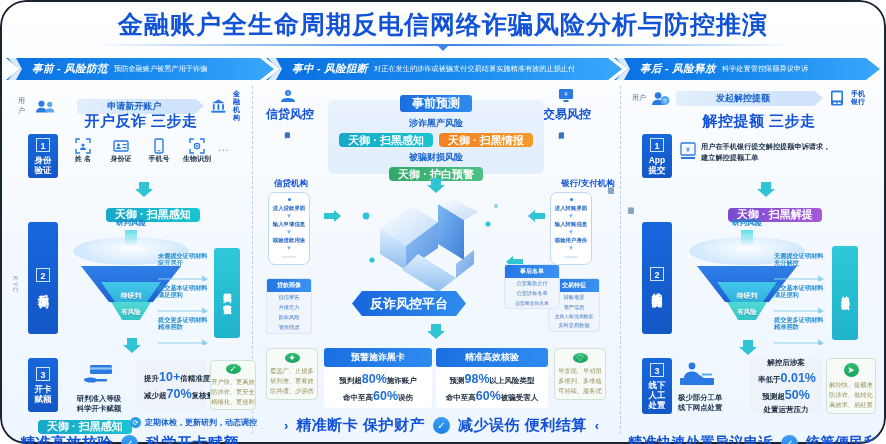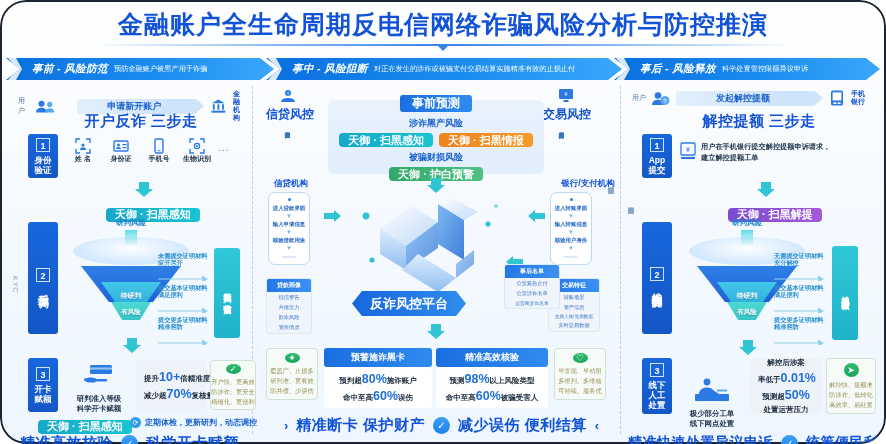--- a/index.html
+++ b/index.html
@@ -782,21 +782,21 @@
     <div class="darrow" style="position:absolute;left:124px;top:254px;">
         <i></i>
       </div>
 
     <div class="stepblk" style="position:absolute;left:18px;top:272px;height:56px;">
       <div class="n">3</div>
       <div class="t">线下</div>
       <div class="t">人工</div>
       <div class="t">处置</div>
     </div>
-    <div style="position:absolute;left:54px;top:292px;text-align:center;width:68px">
+    <div style="position:absolute;left:54px;top:276px;width:68px">
       <svg width="38" height="26" viewBox="0 0 38 26">
         <circle cx="14" cy="4" r="3.4" fill="#2b7ae4"></circle>
         <path d="M6 16c0-4.2 3.6-6.6 8-6.6 3 0 5.6 1.2 7 3.3L26 16z" fill="#2b7ae4"></path>
         <rect x="2" y="16" width="34" height="7" rx="1" fill="#2b7ae4"></rect>
         <rect x="24" y="11.5" width="10" height="2" fill="#5aa9f0"></rect>
       </svg>
       <div style="font-size:7.4px;color:#23364d;font-weight:bold;line-height:10px;margin-top:1px">
         <div>极少部分工单</div>
         <div>线下网点处置</div>
       </div>

